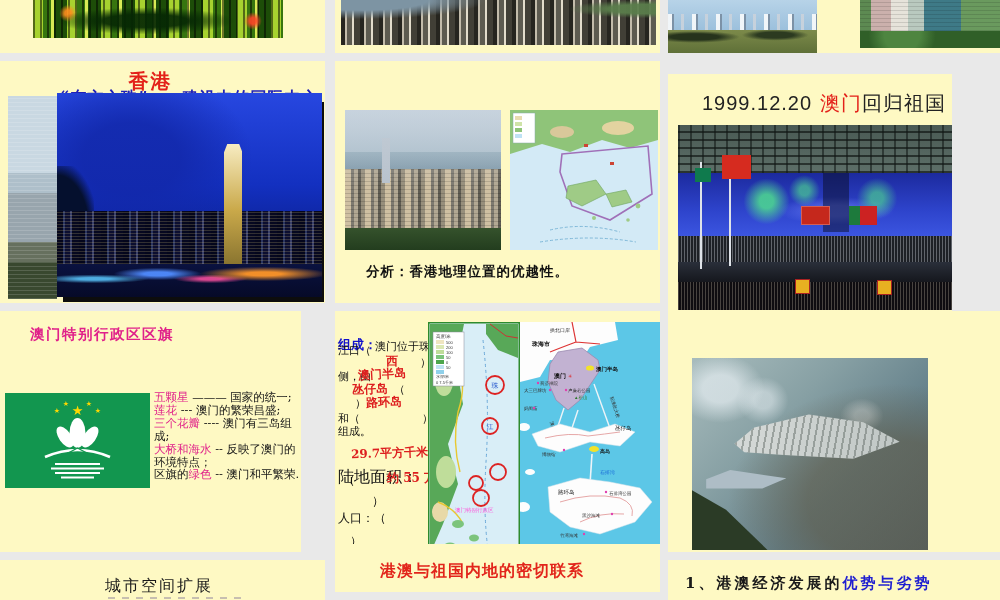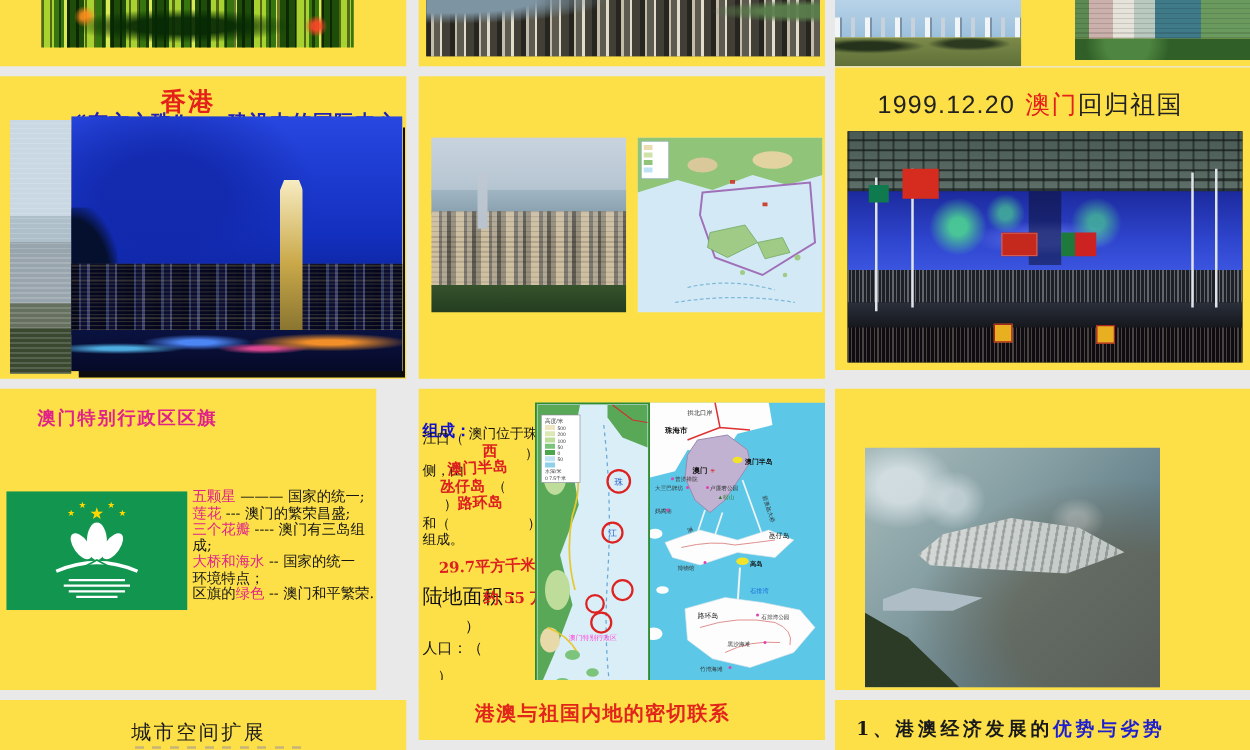--- a/index.html
+++ b/index.html
@@ -1,31 +1,31 @@
 <!DOCTYPE html>
 <html><head>
 <meta charset="utf-8">
 <style>
   html,body{margin:0;padding:0}
   body{width:1000px;height:600px;position:relative;background:#e9e9e9;overflow:hidden;
        font-family:"Liberation Sans","DejaVu Sans",sans-serif}
   .f-sans{font-family:"Liberation Sans","DejaVu Sans",sans-serif}
   .f-serif{font-family:"DejaVu Serif","Liberation Serif",serif}
-  .slide{position:absolute;background:#fde047;overflow:hidden}
+  .slide{position:absolute;background:#fef9c3;overflow:hidden}
   .abs{position:absolute}
   .ph{position:absolute;overflow:hidden}
   .band{position:absolute;left:0;right:0}
 
   
   .s-r1c1{left:0;top:0;width:325px;height:53px}
   .s-r1c2{left:335px;top:0;width:325px;height:53px}
   .s-r1c3{left:668px;top:0;width:332px;height:53px}
   .s-r2c1{left:0;top:61px;width:325px;height:242px}
   .s-r2c2{left:335px;top:61px;width:325px;height:242px}
-  .s-r2c3{left:668px;top:54px;width:332px;height:242px}
+  .s-r2c3{left:668px;top:74px;width:284px;height:242px}
   .s-r3c1{left:0;top:311px;width:301px;height:241px}
   .s-r3c2{left:335px;top:311px;width:325px;height:241px}
   .s-r3c3{left:668px;top:311px;width:332px;height:241px}
   .s-r4c1{left:0;top:560px;width:325px;height:40px}
   .s-r4c2{left:335px;top:544px;width:325px;height:48px}
   .s-r4c3{left:668px;top:560px;width:332px;height:40px}
 
   
   .p-green{left:33px;top:0;width:250px;height:38px;
     background:
@@ -227,20 +227,21 @@
     <path d="M40,120 Q74,112 110,122" fill="none" stroke="#7fb8d8" stroke-width="1" stroke-dasharray="3 2"></path>
     <path d="M30,132 Q80,124 126,132" fill="none" stroke="#7fb8d8" stroke-width="1" stroke-dasharray="3 2"></path>
     <rect x="3" y="3" width="22" height="30" fill="#fff" stroke="#8aa" stroke-width=".5"></rect>
     <rect x="5" y="6" width="7" height="4" fill="#e8dcb0"></rect>
     <rect x="5" y="12" width="7" height="4" fill="#cfe3a8"></rect>
     <rect x="5" y="18" width="7" height="4" fill="#8fc479"></rect>
     <rect x="5" y="24" width="7" height="4" fill="#bfe2f4"></rect>
     <rect x="74" y="34" width="4" height="3" fill="#cc4433"></rect>
     <rect x="100" y="52" width="4" height="3" fill="#cc4433"></rect>
   </svg>
+  <div class="abs hk-caption f-serif">分析：香港地理位置的优越性。</div>
 </div>
 
 <div class="slide s-r2c3">
   <div class="abs ret-title f-sans">
     <span>1999.12.20</span><span class="red">澳门</span><span>回归祖国</span>
   </div>
   <div class="ph p-ceremony">
     <div class="band truss"></div>
     <div class="band wall"></div>
     <div class="abs midcol"></div>
@@ -277,21 +278,21 @@
     <line x1="50" y1="71" x2="95" y2="71" stroke="#fff" stroke-width="1.8"></line>
     <line x1="46" y1="75.5" x2="99" y2="75.5" stroke="#fff" stroke-width="1.8"></line>
     <line x1="50" y1="80" x2="95" y2="80" stroke="#fff" stroke-width="1.8"></line>
     <line x1="56" y1="84.5" x2="89" y2="84.5" stroke="#fff" stroke-width="1.8"></line>
   </svg>
   <div class="abs mf-notes f-serif">
     <div><span class="em">五颗星</span><span> ——— 国家的统一;</span></div>
     <div><span class="em">莲花</span><span> --- 澳门的繁荣昌盛;</span></div>
     <div><span class="em">三个花瓣</span><span> ---- 澳门有三岛组</span></div>
     <div><span>成;</span></div>
-    <div><span class="em">大桥和海水</span><span> -- 国家的统一</span></div>
+    <div><span class="em">大桥和海水</span><span> -- 反映了澳门的</span></div>
     <div><span>环境特点；</span></div>
     <div><span>区旗的</span><span class="em">绿色</span><span> -- 澳门和平繁荣.</span></div>
   </div>
 </div>
 
 <div class="slide s-r3c2">
   <div class="abs cmp-blue f-serif" style="left:3px;top:25px">组成：</div>
   <div class="abs cmp f-serif" style="left:40px;top:28px">澳门位于珠</div>
   <div class="abs cmp f-serif" style="left:3px;top:32px">江口（</div>
   <div class="abs cmp-red f-serif" style="left:51px;top:42px">西</div>

